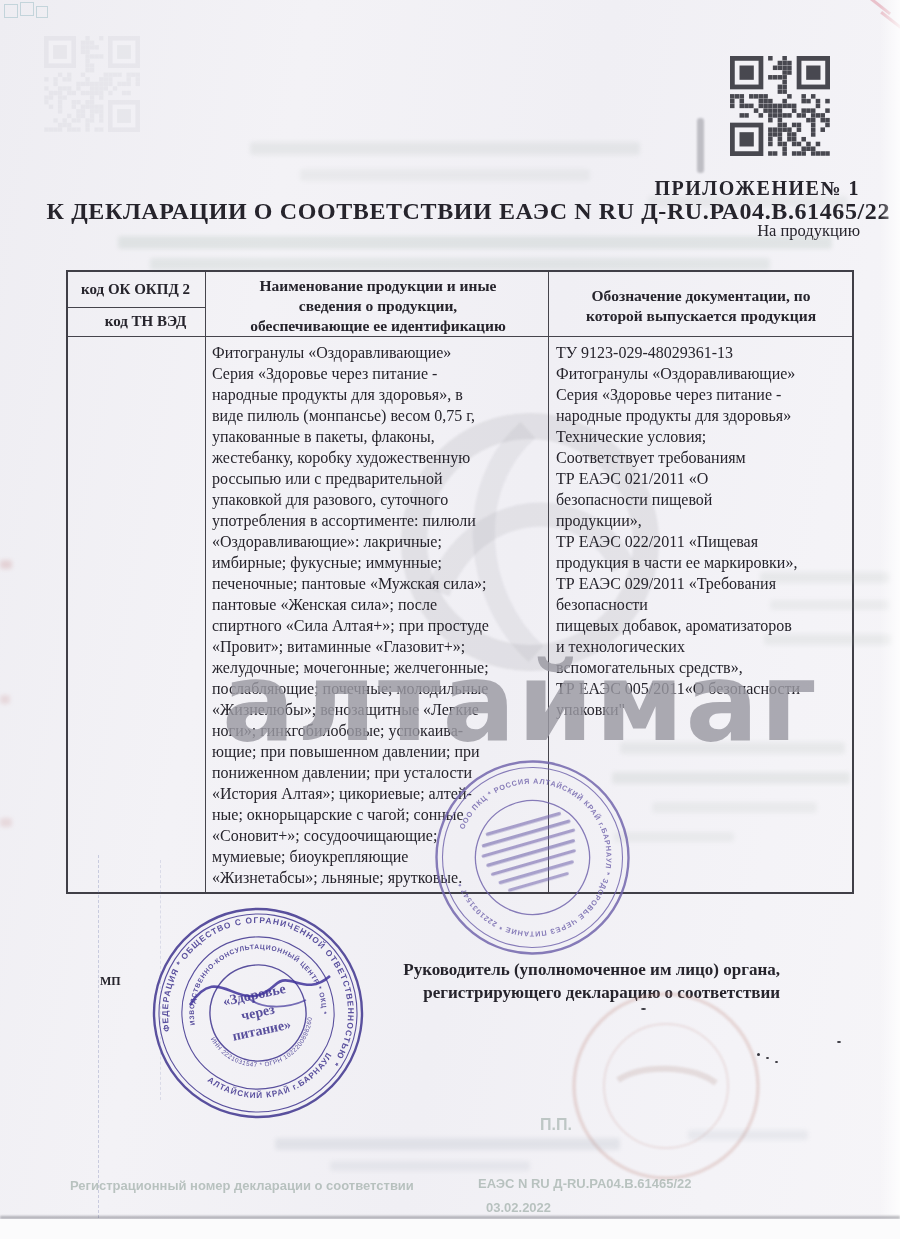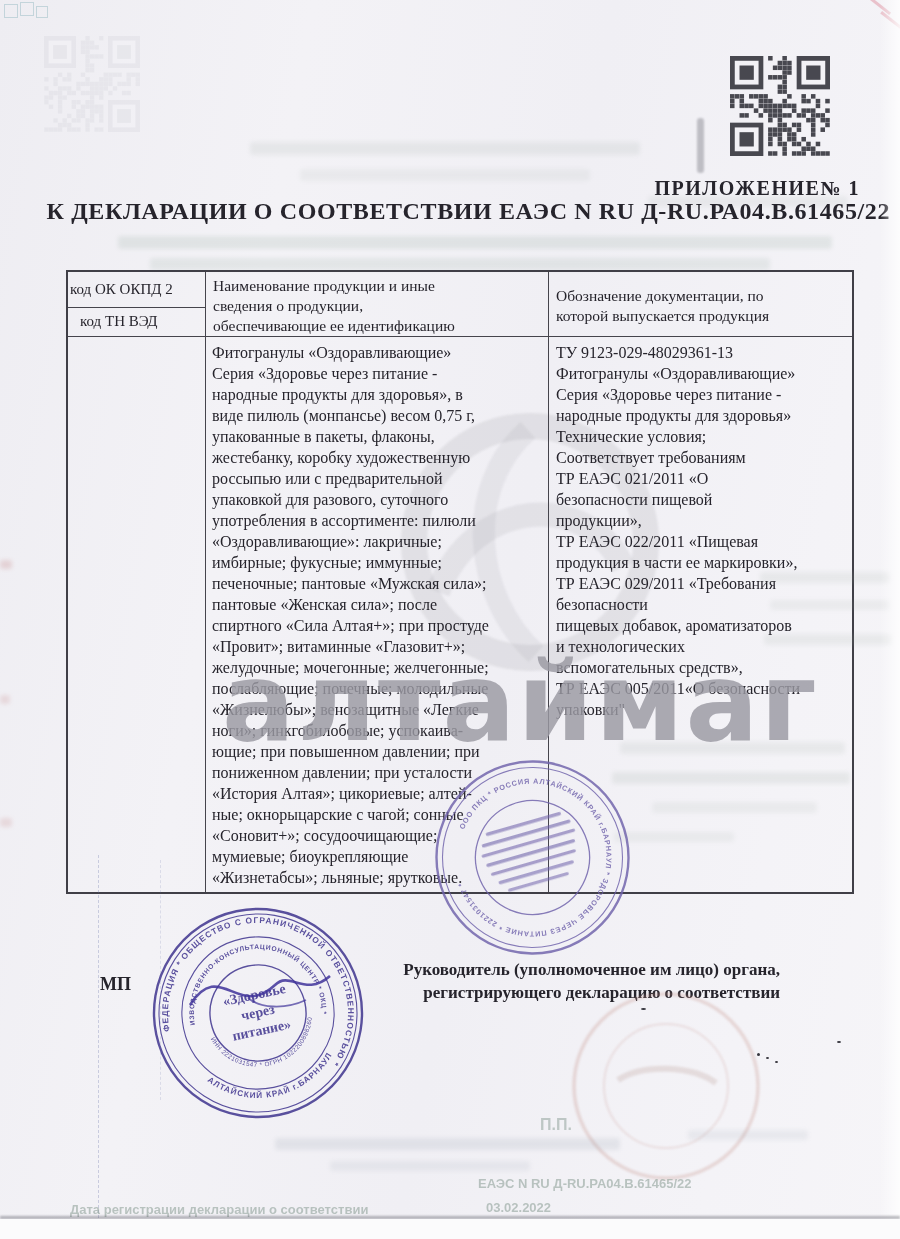--- a/index.html
+++ b/index.html
@@ -13,21 +13,21 @@
   
   .title1{left:60px;top:177px;width:800px;font-size:20px;font-weight:bold;letter-spacing:1.5px;}
   .title2{left:30px;top:198px;width:860px;font-size:24px;font-weight:bold;letter-spacing:.6px;}
   .title3{left:60px;top:221px;width:800px;font-size:16.5px;}
   
   .tbl{left:66px;top:270px;width:784px;height:620px;border:2px solid #403f47;}
   .v1{left:137px;top:0;width:0;height:100%;border-left:1.7px solid #45444c;}
   .v2{left:480px;top:0;width:0;height:100%;border-left:1.7px solid #45444c;}
   .hB{left:0;top:64px;width:100%;height:0;border-top:1.7px solid #45444c;}
   .c1d{left:0;top:35px;width:137px;height:0;border-top:1.5px solid #45444c;}
-  .hTxt{font-weight:normal;font-size:15.5px;line-height:20px;text-align:left;}
+  .hTxt{font-weight:bold;font-size:15.5px;line-height:20px;text-align:center;}
   .bTxt{font-size:16px;line-height:21px;}
   
   .bb{position:absolute;border-radius:3px;filter:blur(2px);}
   
   .ghostTxt{position:absolute;color:#7f948a;opacity:.5;filter:blur(.4px);
     font-family:"Liberation Sans",sans-serif;font-weight:bold;font-size:13px;}
   .dashline{position:absolute;width:0;border-left:1px dashed rgba(95,105,160,.28);}
   .speck{position:absolute;background:#35343c;border-radius:50%;}
   .wm-brand{left:222px;top:640px;width:700px;font-family:"DejaVu Sans",sans-serif;
     font-weight:bold;font-size:108px;letter-spacing:2px;opacity:.82;filter:blur(.4px);}
@@ -338,20 +338,21 @@
   <div class="bb" style="left:697px;top:118px;width:7px;height:55px;background:#4a4a55;opacity:.3;filter:blur(1px)"></div>
 
   <div class="bb" style="left:250px;top:142px;width:390px;height:13px;background:#8a9a90;opacity:.12"></div>
   <div class="bb" style="left:300px;top:169px;width:290px;height:12px;background:#8a9a90;opacity:.09"></div>
   <div class="bb" style="left:648px;top:196px;width:200px;height:11px;background:#8a9a90;opacity:.10"></div>
   <div class="bb" style="left:118px;top:236px;width:714px;height:13px;background:#7d9a8a;opacity:.15"></div>
   <div class="bb" style="left:150px;top:258px;width:620px;height:12px;background:#7d9a8a;opacity:.13"></div>
 
   <div class="abs center title1">ПРИЛОЖЕНИЕ№ 1</div>
   <div class="abs center title2">К ДЕКЛАРАЦИИ О СООТВЕТСТВИИ ЕАЭС N RU Д-RU.РА04.В.61465/22</div>
+  <div class="abs center title3">На продукцию</div>
 
   <svg class="abs blur1" style="left:388px;top:402px" width="290" height="290" viewBox="0 0 290 290">
     <circle cx="142" cy="140" r="116" fill="none" stroke="rgba(148,147,156,.17)" stroke-width="26"></circle>
     <path d="M 50 190 C 85 95 200 88 235 165" fill="none" stroke="rgba(148,147,156,.15)" stroke-width="24"></path>
     <path d="M 140 28 C 75 85 85 195 148 252" fill="none" stroke="rgba(148,147,156,.13)" stroke-width="22"></path>
   </svg>
 
   <div class="abs tbl">
     <div class="abs v1"></div>
     <div class="abs v2"></div>
@@ -442,21 +443,21 @@
       <rect x="64" y="66" width="78" height="3.4" rx="1.6" fill="#6f62ab" opacity=".7"></rect>
       <rect x="57" y="76" width="92" height="3.4" rx="1.6" fill="#6f62ab" opacity=".72"></rect>
       <rect x="54" y="86" width="97" height="3.2" rx="1.6" fill="#6f62ab" opacity=".7"></rect>
       <rect x="56" y="96" width="92" height="3.4" rx="1.6" fill="#6f62ab" opacity=".72"></rect>
       <rect x="58" y="106" width="88" height="3.2" rx="1.6" fill="#6f62ab" opacity=".7"></rect>
       <rect x="63" y="116" width="78" height="3.4" rx="1.6" fill="#6f62ab" opacity=".68"></rect>
       <rect x="70" y="126" width="63" height="3.2" rx="1.6" fill="#6f62ab" opacity=".66"></rect>
     </g>
   </svg>
 
-  <div class="abs bold" style="left:100px;top:974px;font-size:18px">МП</div>
+  <div class="abs bold" style="left:100px;top:974px;font-size:12px">МП</div>
 
   <svg class="abs" style="left:138px;top:893px;opacity:.88;transform:rotate(-12deg)" width="240" height="240" viewBox="0 0 240 240">
     <defs>
       <path id="os-o" d="M 120 120 m -90 0 a 90 90 0 1 1 180 0 a 90 90 0 1 1 -180 0"></path>
       <path id="os-m" d="M 120 120 m -64 0 a 64 64 0 1 1 128 0 a 64 64 0 1 1 -128 0"></path>
       <path id="os-b" d="M 120 120 m -85 0 a 85 85 0 1 0 170 0 a 85 85 0 1 0 -170 0"></path>
       <path id="os-c" d="M 120 120 m -54 0 a 54 54 0 1 0 108 0 a 54 54 0 1 0 -108 0"></path>
     </defs>
     <circle cx="120" cy="120" r="104" fill="none" stroke="#453a92" stroke-width="2.4"></circle>
     <circle cx="120" cy="120" r="99" fill="none" stroke="#453a92" stroke-width="1.1"></circle>
@@ -501,21 +502,21 @@
   <div class="speck" style="left:837px;top:1041px;width:4px;height:2px"></div>
   <div class="speck" style="left:641px;top:1008px;width:5px;height:2px"></div>
 
   <div class="dashline" style="left:98px;top:855px;height:378px"></div>
   <div class="dashline" style="left:160px;top:860px;height:240px;opacity:.6"></div>
 
   <div class="bb" style="left:275px;top:1138px;width:345px;height:12px;background:#8f9aa8;opacity:.16"></div>
   <div class="bb" style="left:330px;top:1161px;width:200px;height:10px;background:#8f9aa8;opacity:.12"></div>
   <div class="bb" style="left:688px;top:1130px;width:120px;height:10px;background:#8f9aa8;opacity:.12"></div>
   <div class="ghostTxt" style="left:540px;top:1116px;font-size:16px;opacity:.45">П.П.</div>
+  <div class="ghostTxt" style="left:70px;top:1178px;width:420px">Регистрационный номер декларации о соответствии</div>
   <div class="ghostTxt" style="left:478px;top:1176px;width:400px">ЕАЭС N RU Д-RU.РА04.В.61465/22</div>
-  <div class="ghostTxt" style="left:70px;top:1202px;width:420px">Дата регистрации декларации о соответствии</div>
   <div class="ghostTxt" style="left:486px;top:1200px;width:200px">03.02.2022</div>
 
   <div class="abs edgeR"></div>
   <div class="abs edgeBline"></div>
   <div class="abs edgeB"></div>
 
 </div>
 
 </body></html>

